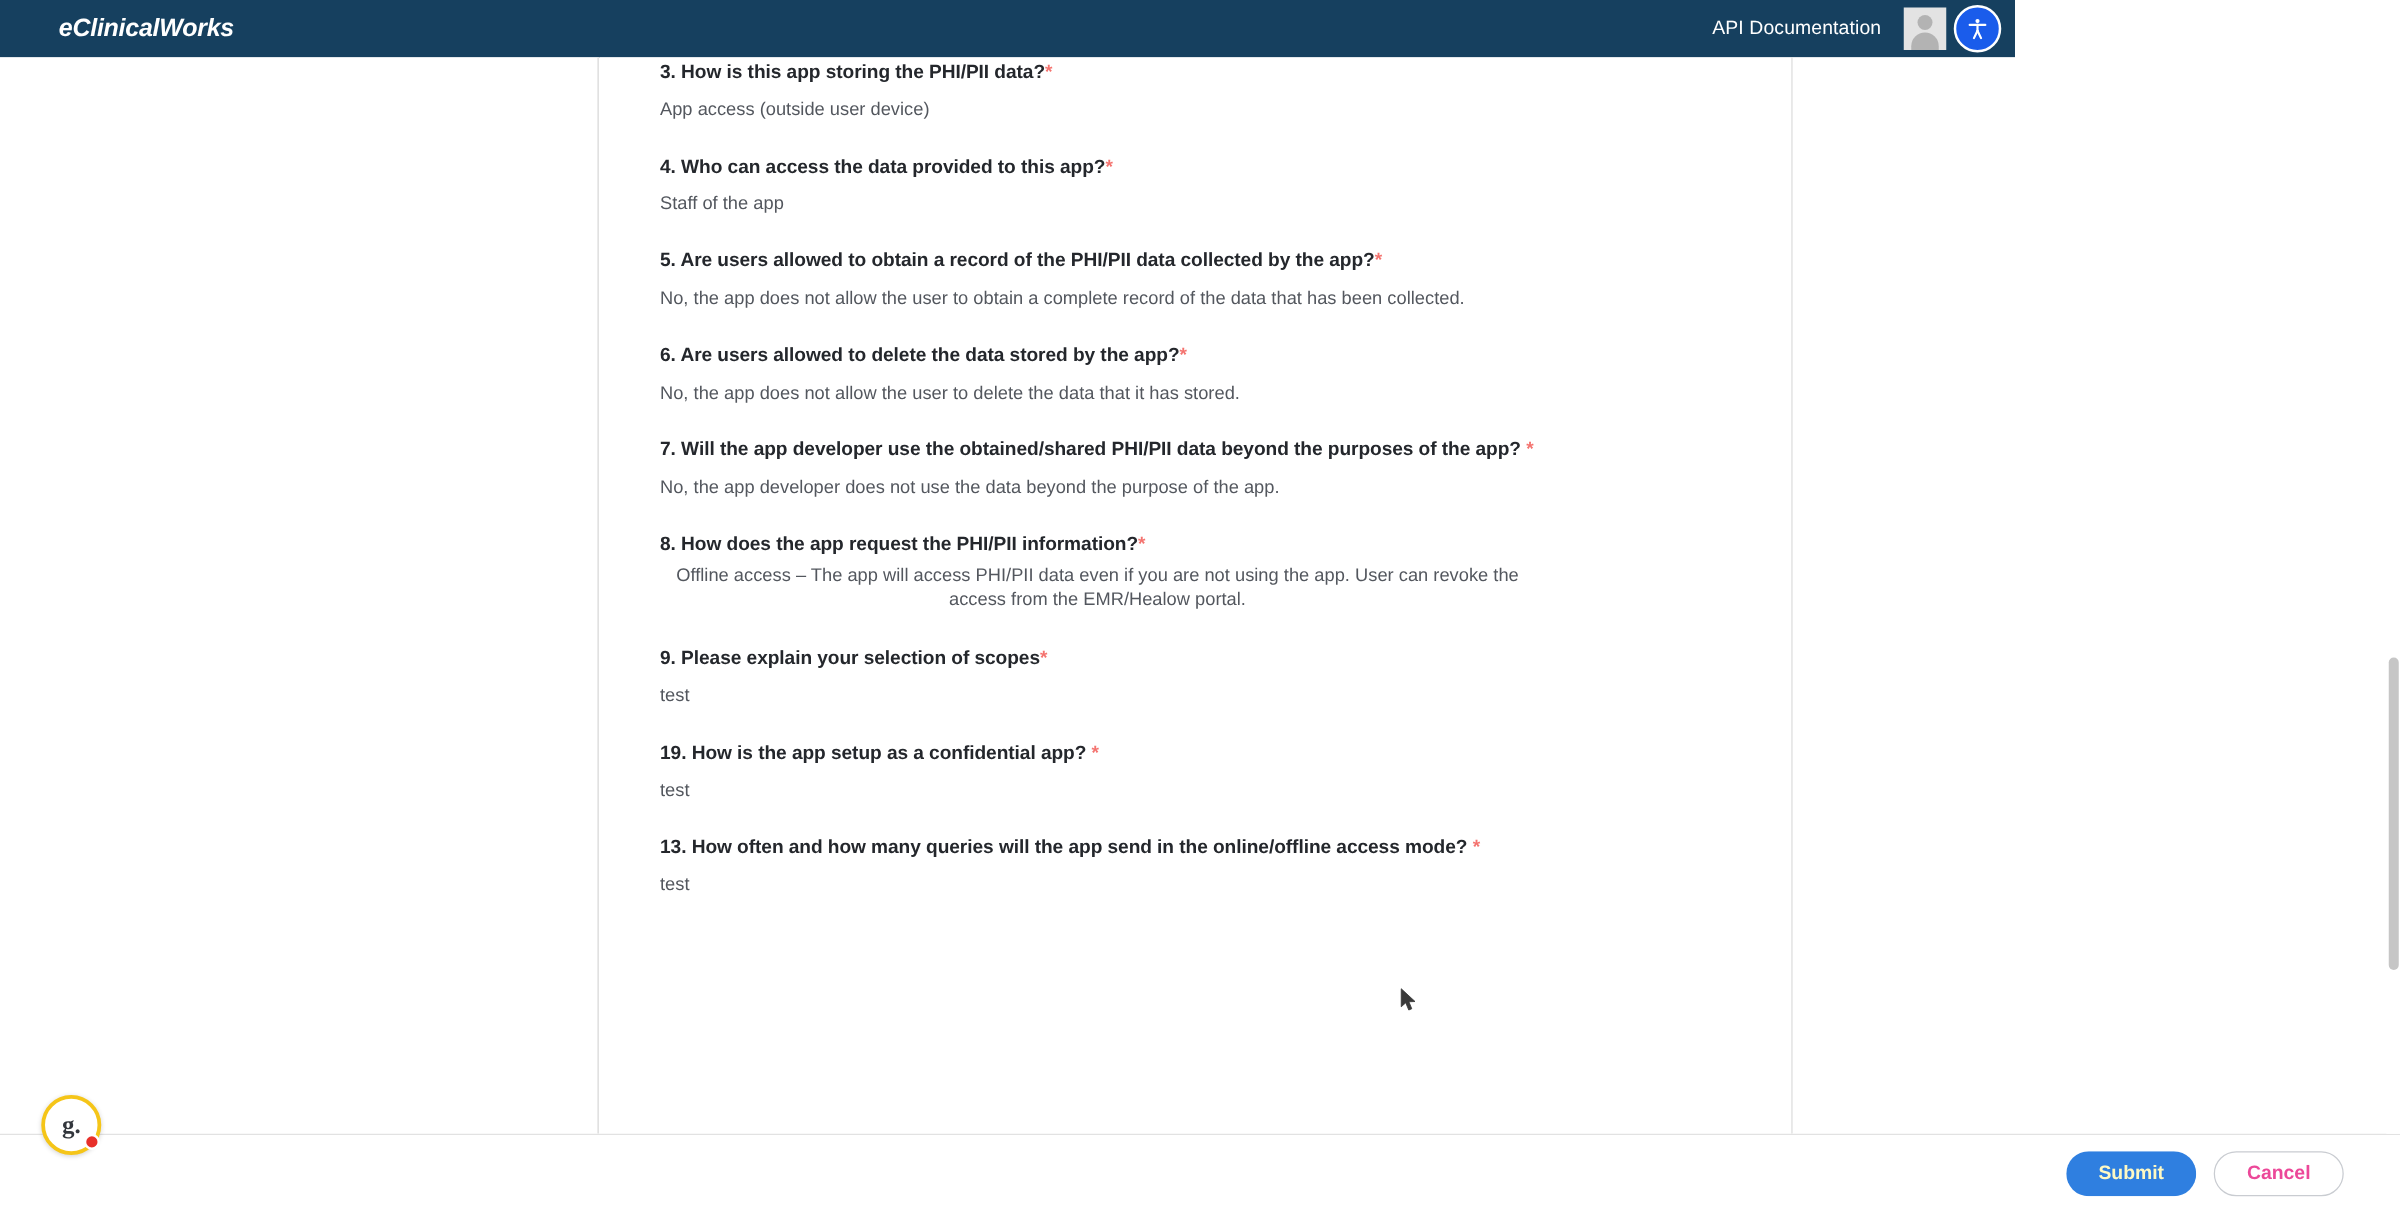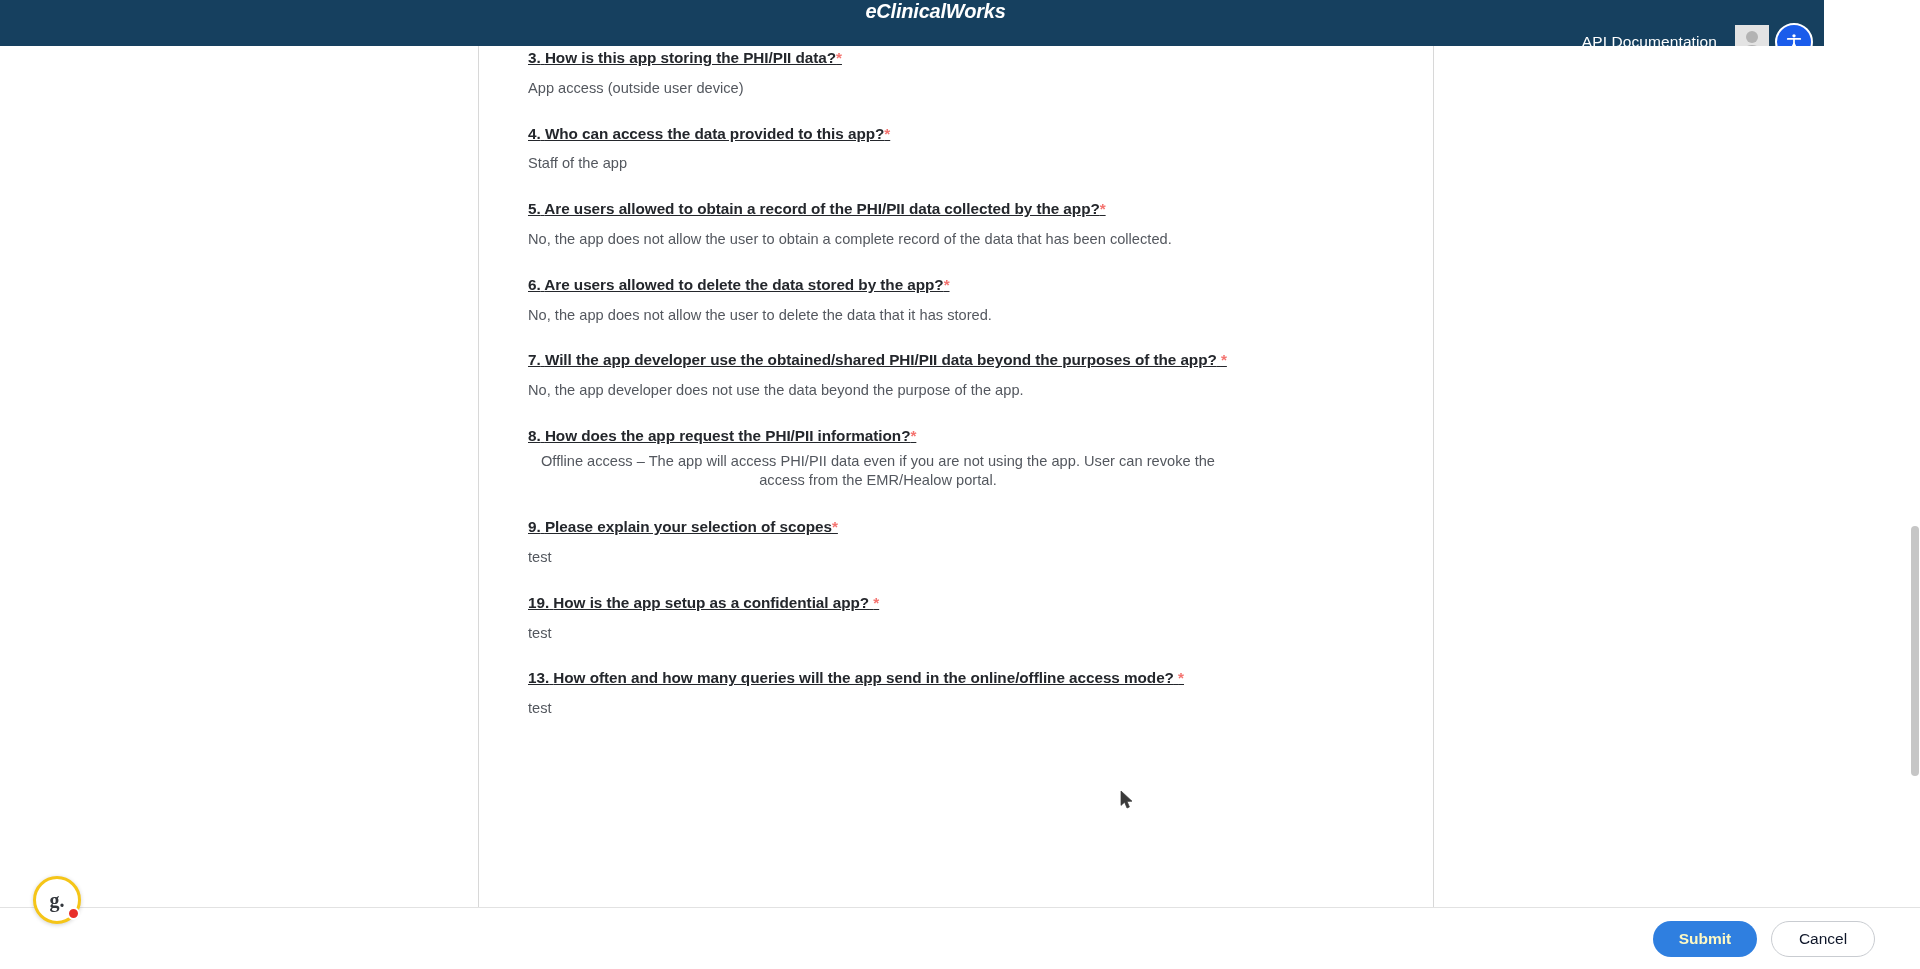--- a/index.html
+++ b/index.html
@@ -6,23 +6,23 @@
   html, body {
     width: 1920px; height: 969px;
     font-family: "Liberation Sans", sans-serif;
     background: #ffffff;
     overflow: hidden;
   }
 
   
   .header {
     position: absolute; top: 0; left: 0;
-    width: 1824px; height: 46px;
+    width: 1612px; height: 46px;
     background: #16405f;
-    display: flex; align-items: center; flex-direction: column;
+    display: flex; align-items: center;
   }
   .logo {
     margin-left: 47px;
     color: #ffffff;
     font-size: 20px;
     font-style: italic;
     font-weight: 700;
     letter-spacing: -0.2px;
   }
   .header-right {
@@ -95,21 +95,20 @@
     padding: 0 50px 0 48px;
     overflow: hidden;
   }
   .qblock { margin-bottom: 0; }
   .question {
     color: #24272c;
     font-size: 15.3px;
     font-weight: 700;
     line-height: 1.3;
     letter-spacing: -0.05px;
-    text-decoration: underline;
   }
   .req { color: #f4736f; font-weight: 700; }
   .answer {
     color: #53575e;
     font-size: 14.6px;
     font-weight: 400;
     line-height: 1.35;
     letter-spacing: 0.02px;
     max-width: 700px;
   }
@@ -134,24 +133,24 @@
   }
   .btn-submit {
     background: #2f7fe0;
     color: #fef9c3;
     width: 104px;
     font-weight: 600;
     margin-right: 14px;
   }
   .btn-cancel {
     background: #ffffff;
-    color: #0f172a;
+    color: #ec4899;
     border: 1px solid #c9ccd1;
     width: 104px;
-    font-weight: 400;
+    font-weight: 700;
   }
 
   
   .badge {
     position: absolute; left: 33px; bottom: 45px;
     width: 48px; height: 48px;
     border-radius: 50%;
     background: #ffffff;
     border: 3px solid #f5c518;
     display: flex; align-items: center; justify-content: center;

